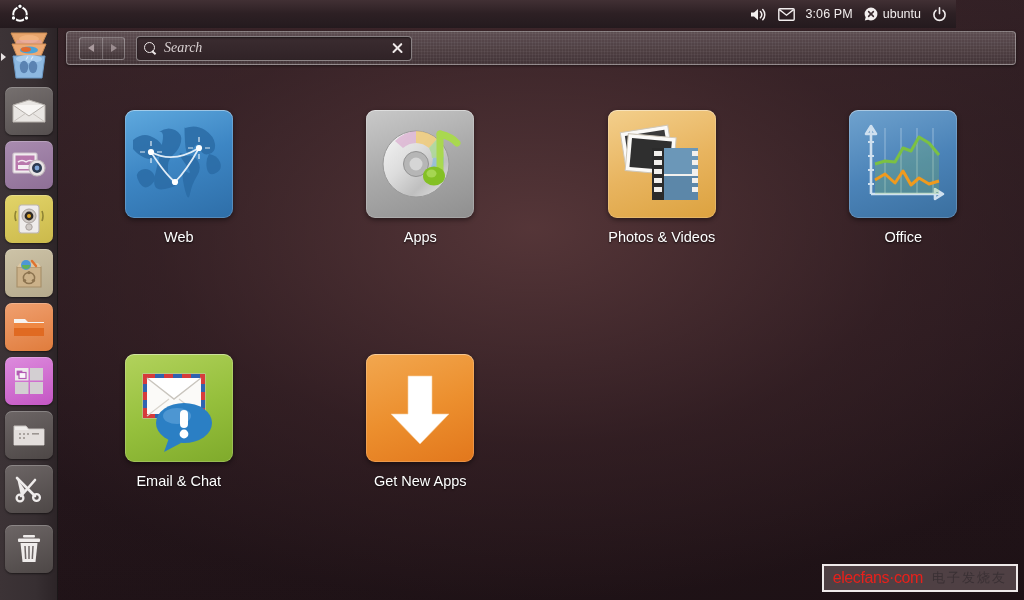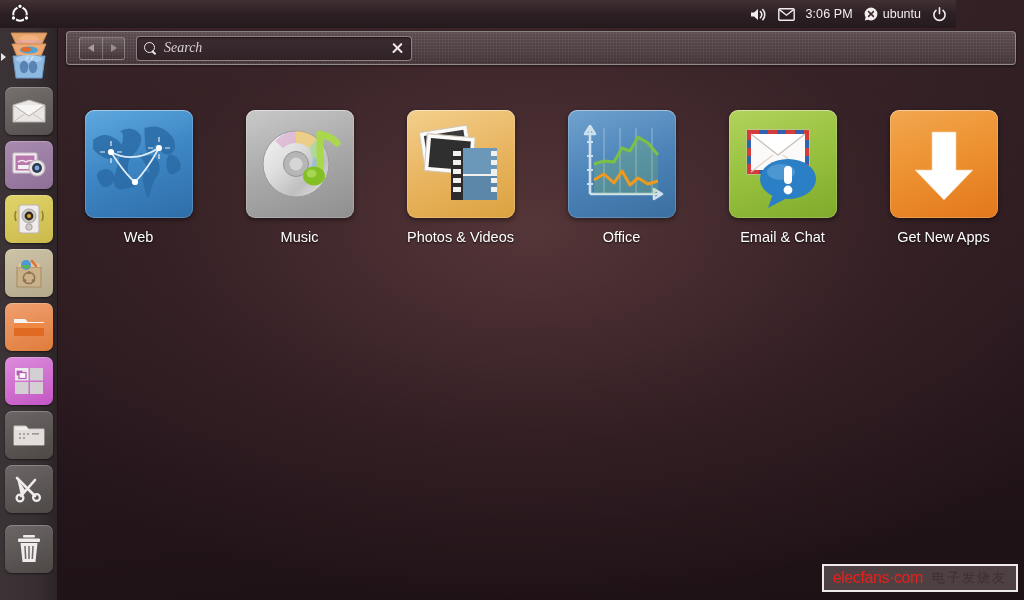--- a/index.html
+++ b/index.html
@@ -106,21 +106,21 @@
   .s-clear { width:13px;height:13px;position:relative;flex:none;cursor:pointer; }
   .s-clear::before,.s-clear::after{
     content:"";position:absolute;left:0;top:5.5px;width:13px;height:2.4px;background:#efe9e9;border-radius:1px;
   }
   .s-clear::before{transform:rotate(45deg);}
   .s-clear::after{transform:rotate(-45deg);}
 
   
   .grid {
     position:absolute; left:58px; top:110px; width:966px;
-    display:grid; grid-template-columns:repeat(6,1fr);
+    display:grid; grid-template-columns:repeat(4,1fr);
     row-gap:109px;
     z-index:20;
   }
   .cell { display:flex; flex-direction:column; align-items:center; cursor:pointer; }
   .tile {
     width:108px;height:108px;border-radius:9px;position:relative;overflow:hidden;
     box-shadow:0 2px 5px rgba(0,0,0,.45), inset 0 1px 0 rgba(255,255,255,.30);
   }
   .tile::after{
     content:"";position:absolute;inset:0;border-radius:9px;
@@ -423,21 +423,21 @@
         <path d="M78 47a33 33 0 01-4 18l-10-6a21 21 0 003-11z" fill="#87bcdd" opacity=".7"></path>
         <path d="M29 31a33 33 0 0121-10v12a21 21 0 00-13 5z" fill="#d9a2cb" opacity=".6"></path>
         <circle cx="50" cy="54" r="12.5" fill="#b6b6b6" stroke="#939393" stroke-width="1"></circle>
         <circle cx="50" cy="54" r="6.5" fill="#d6d6d6"></circle>
         <path d="M74 24v38" stroke="#a9d84f" stroke-width="7" stroke-linecap="round"></path>
         <path d="M74 24q12 3 17 9" stroke="#a9d84f" stroke-width="7" stroke-linecap="round" fill="none"></path>
         <ellipse cx="68" cy="66" rx="11" ry="9.5" fill="#84c025"></ellipse>
         <ellipse cx="65.5" cy="63.5" rx="5" ry="4" fill="#b9e26a" opacity=".65"></ellipse>
       </svg>
     </div>
-    <div class="cap">Music</div>
+    <div class="cap">Apps</div>
   </div>
 
   <div class="cell">
     <div class="tile t-photo">
       <svg viewBox="0 0 108 108" width="108" height="108">
         <g transform="rotate(-9 44 44)">
           <rect x="16" y="18" width="48" height="37" fill="#fbfaf8" stroke="#cfc7b8" stroke-width="1"></rect>
           <rect x="20" y="22" width="40" height="29" fill="#3b3b3b"></rect>
         </g>
         <g transform="rotate(5 46 52)">

